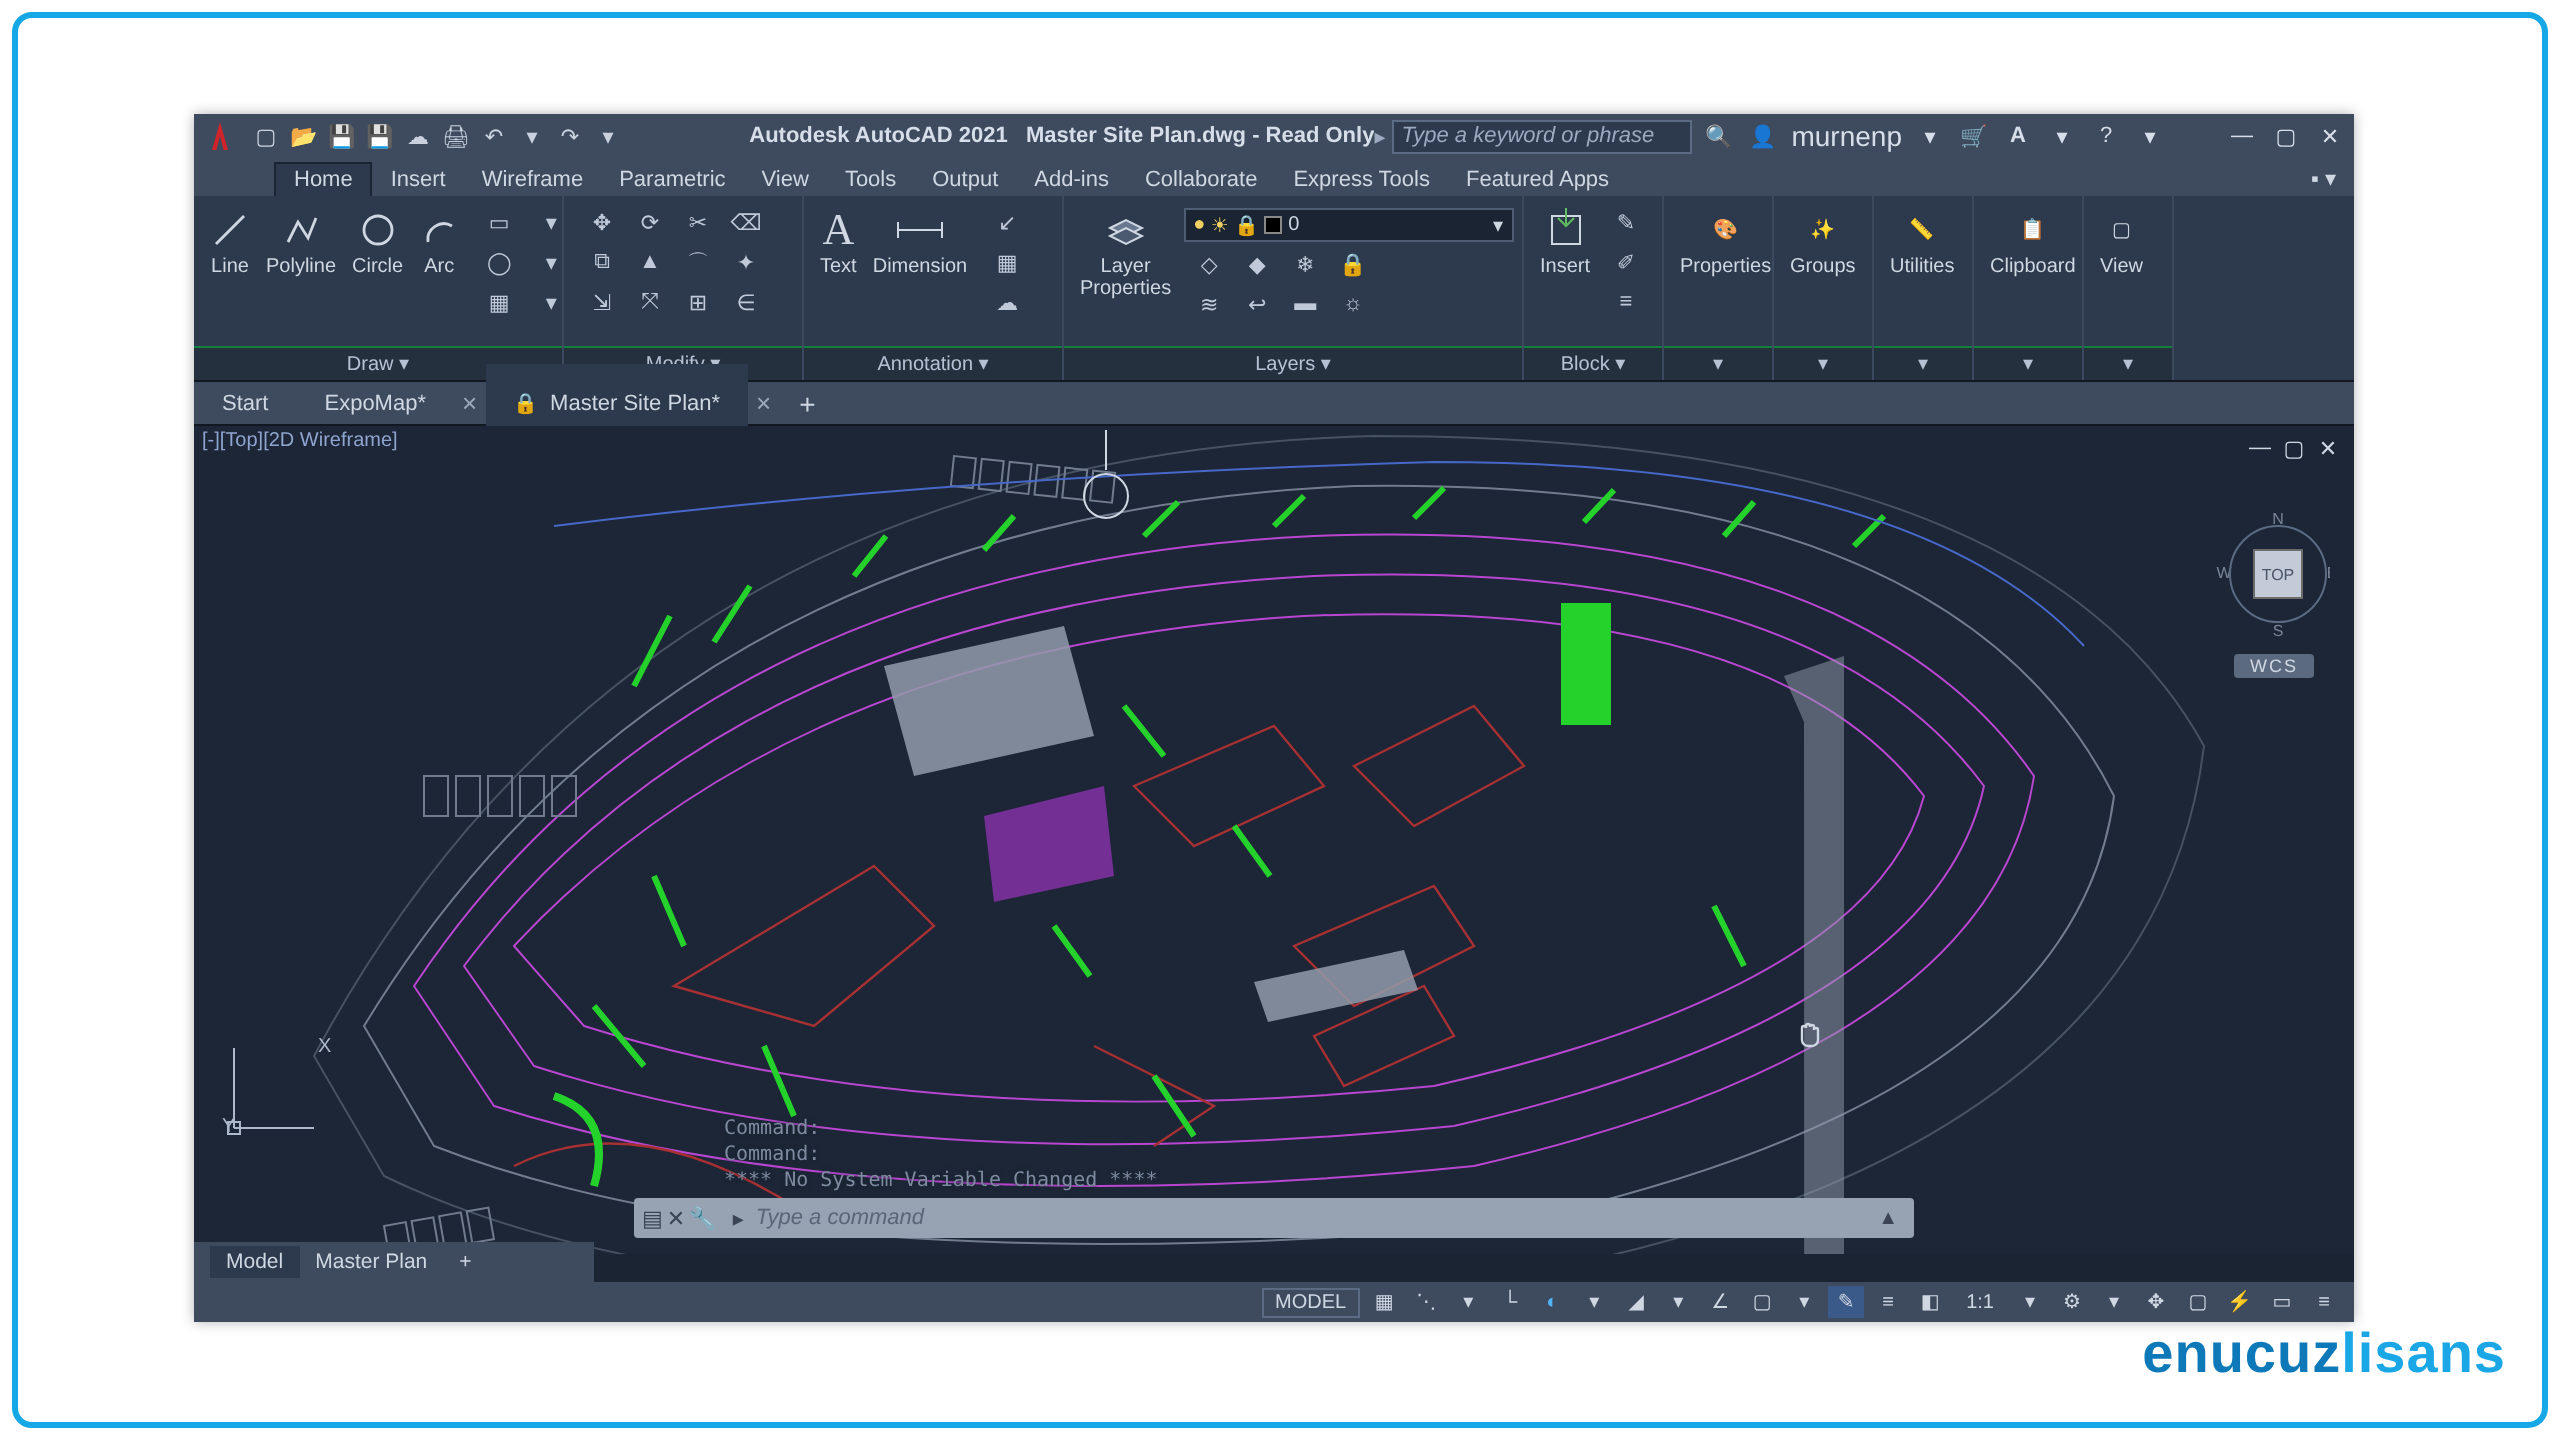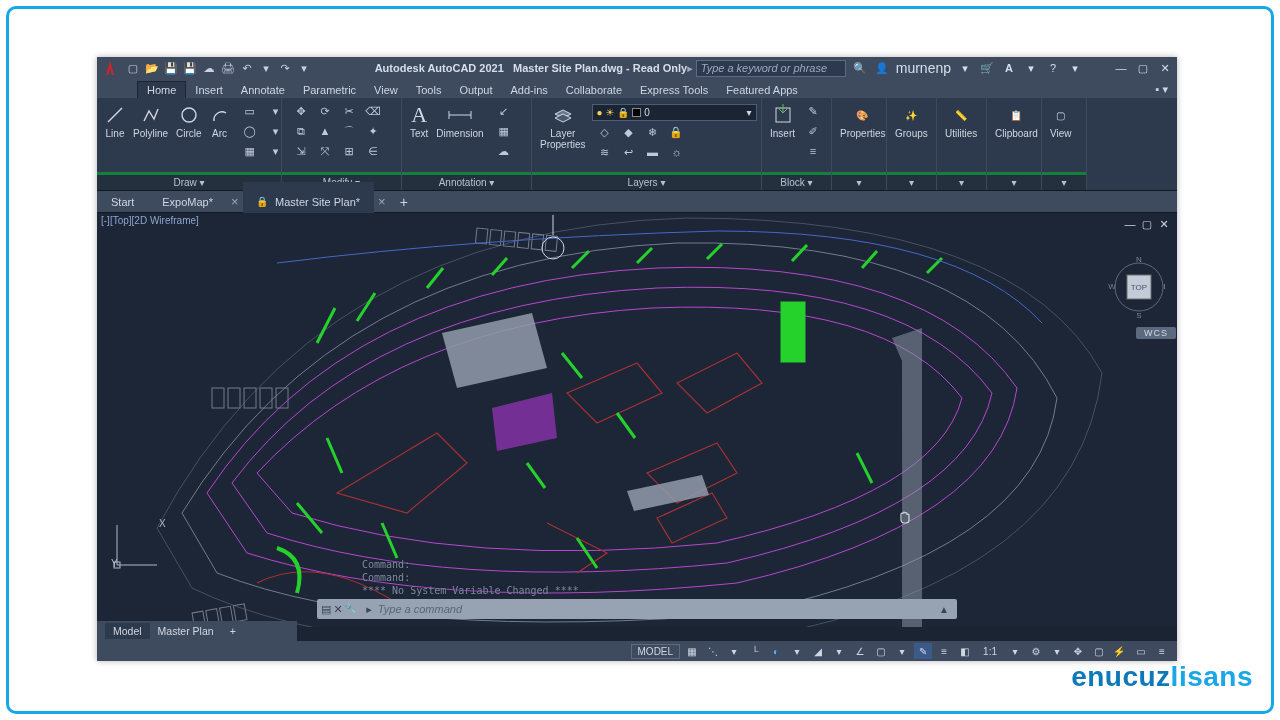--- a/index.html
+++ b/index.html
@@ -110,21 +110,21 @@
     display:flex;
     align-items:flex-start;
     padding:0 4px;
   }
   .panel-title {
     text-align:center;
     font-size:10px;
     color:#b6c1d4;
     padding:2px 0;
     background:#25303f;
-    border-top:3px solid #15803d;
+    border-top:1px solid #15803d;
   }
   .vbtn {
     display:flex;flex-direction:column;align-items:center;
     padding:0 4px;
     cursor:pointer;
     color:#cfd7e3;
     font-size:10px;
   }
   .vbtn .ic { height:26px;display:flex;align-items:center;justify-content:center;}
   .smallgrid {
@@ -182,21 +182,21 @@
     position:absolute;left:4px;top:2px;
     font-size:10px;color:#8fa4cf;
   }
   .drawing-svg { position:absolute; left:0; top:0; }
   .viewcube {
     position:absolute;right:12px;top:44px;
     width:60px;height:60px;
     display:flex;align-items:center;justify-content:center;
   }
   .wcs-badge {
-    position:absolute;right:1px;top:114px;
+    position:absolute;right:20px;top:114px;
     background:#5c6a7f;color:#cfd7e3;
     padding:1px 8px;font-size:9px;letter-spacing:1px;
     border-radius:2px;
   }
   .canvas-ctrl {
     position:absolute;right:6px;top:4px;
     display:flex;gap:3px;
   }
   .canvas-ctrl span{width:14px;height:14px;display:flex;align-items:center;justify-content:center;color:#cfd7e3;font-size:11px;cursor:pointer;}
   .ucs {
@@ -319,21 +319,21 @@
         <span style="width:18px"></span>
         <span class="winbtn">—</span>
         <span class="winbtn">▢</span>
         <span class="winbtn">✕</span>
       </div>
     </div>
 
     <div class="ribbon-tabs">
       <div class="tab active">Home</div>
       <div class="tab">Insert</div>
-      <div class="tab">Annotate</div>
+      <div class="tab">Wireframe</div>
       <div class="tab">Parametric</div>
       <div class="tab">View</div>
       <div class="tab">Tools</div>
       <div class="tab">Output</div>
       <div class="tab">Add-ins</div>
       <div class="tab">Collaborate</div>
       <div class="tab">Express Tools</div>
       <div class="tab">Featured Apps</div>
       <div style="flex:1"></div>
       <span class="tab">▪ ▾</span>

